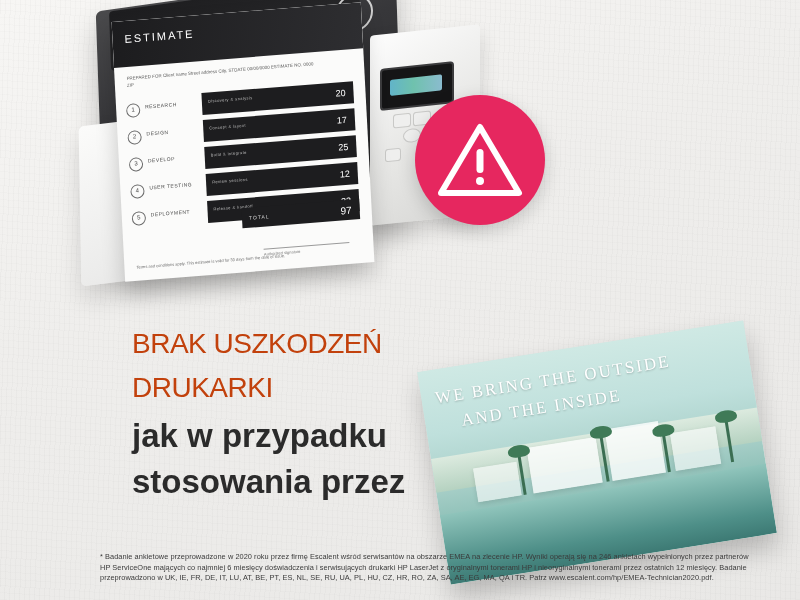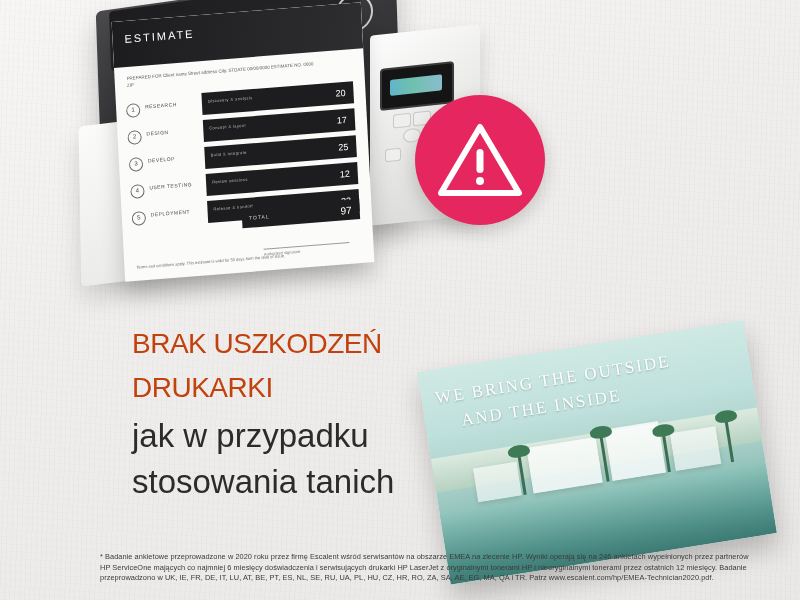--- a/index.html
+++ b/index.html
@@ -299,21 +299,21 @@
     font-weight: normal;
     line-height: 44px;
     letter-spacing: -0.5px;
     margin: 0;
   }
   .headline .h2 {
     color: #2b2b2b;
     font-size: 33px;
     line-height: 40px;
     margin: 6px 0 0 0;
-    font-weight: normal;
+    font-weight: bold;
   }
 
   
   .magazine {
     position: absolute;
     left: 432px;
     top: 345px;
     width: 330px;
     height: 215px;
     transform: rotate(-9deg);
@@ -460,21 +460,21 @@
         <rect x="39.5" y="28" width="7" height="24" rx="3.5" fill="#ffffff"></rect>
         <circle cx="43" cy="60" r="4" fill="#ffffff"></circle>
       </svg>
     </span>
   </div>
 
   <div class="headline">
     <div class="h1">BRAK USZKODZEŃ</div>
     <div class="h1">DRUKARKI</div>
     <div class="h2">jak w przypadku</div>
-    <div class="h2">stosowania tanich</div>
+    <div class="h2">stosowania przez</div>
   </div>
 
   <div class="magazine">
     <div class="mag-sky"></div>
     <div class="mag-strip"></div>
     <div class="mag-building mag-b3"></div>
     <div class="mag-building mag-b1"></div>
     <div class="mag-building mag-b2"></div>
     <div class="mag-building mag-b4"></div>
     <div class="mag-palm" style="left:86px; top:96px; height:42px;"></div>

